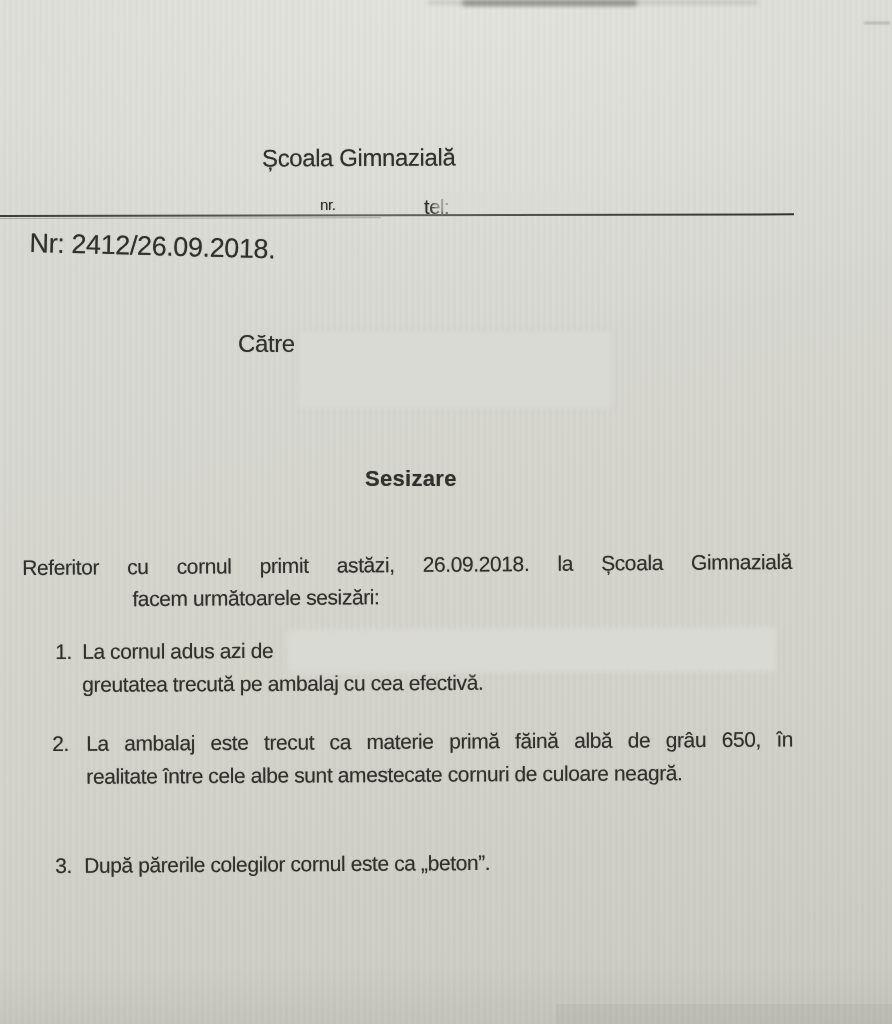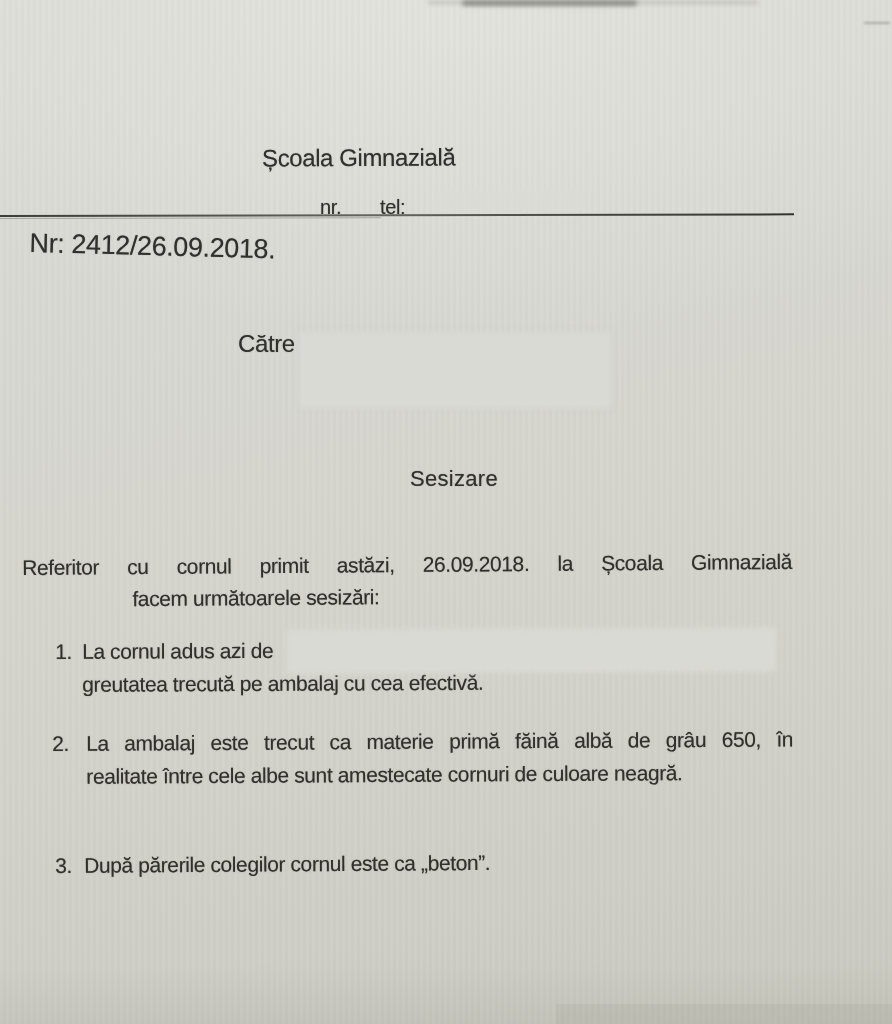--- a/index.html
+++ b/index.html
@@ -24,38 +24,38 @@
   .abs{position:absolute;}
   .nowrap{white-space:nowrap;}
 
   
   .smudge-a{position:absolute;left:462px;top:0;width:175px;height:6px;background:rgba(88,88,82,.55);filter:blur(2px);border-radius:3px;}
   .smudge-b{position:absolute;left:428px;top:1px;width:330px;height:3px;background:rgba(125,125,118,.35);filter:blur(2px);}
   .edge-dash{position:absolute;left:864px;top:22px;width:26px;height:2px;background:rgba(115,115,108,.45);filter:blur(1px);}
 
   
   .school-name{left:262px;top:144px;font-size:24px;transform:rotate(-0.3deg);}
-  .nr-label{left:320px;top:196px;font-size:20px;}
-  .tel-label{left:380px;top:196px;font-size:20px;}
+  .nr-label{left:320px;top:196px;font-size:15px;}
+  .tel-label{left:424px;top:196px;font-size:20px;}
   .tel-erased{left:434px;top:189px;width:152px;height:25px;background:#dcdcd7;opacity:.65;filter:blur(3px);border-radius:3px;}
   .rule{
     left:0;top:215px;width:794px;height:2px;transform:rotate(-0.12deg);transform-origin:left center;
     background:linear-gradient(to right,#3c3c38 0%,#54544e 28%,#66665f 48%,#4a4a44 72%,#34342f 100%);
   }
   .rule::after{
     content:"";position:absolute;left:0;top:3px;width:48%;height:1px;background:#6b6b64;opacity:.45;
   }
   .reg-number{left:30px;top:228px;font-size:27px;transform:rotate(1.5deg);transform-origin:left top;}
 
   
   .recipient{left:238px;top:330px;font-size:24px;}
   .recipient-redaction{left:298px;top:331px;width:314px;height:78px;background:#dadad5;filter:blur(2.5px);border-radius:3px;box-shadow:0 0 0 1px rgba(160,160,150,.18);}
 
   
-  .doc-title{left:365px;top:466px;font-size:22px;font-weight:normal;letter-spacing:.3px;margin-left:45px;}
+  .doc-title{left:365px;top:466px;font-size:22px;font-weight:bold;letter-spacing:.3px;}
 
   
   .intro{left:22px;top:552px;width:770px;font-size:21px;line-height:32px;transform:rotate(-0.45deg);transform-origin:left top;}
   .intro-line1{text-align:justify;text-align-last:justify;}
   .intro-line2{margin-left:110px;white-space:nowrap;}
 
   
   .item{font-size:21px;line-height:33px;}
   .item-row{display:flex;}
   .item-num{flex:none;}

